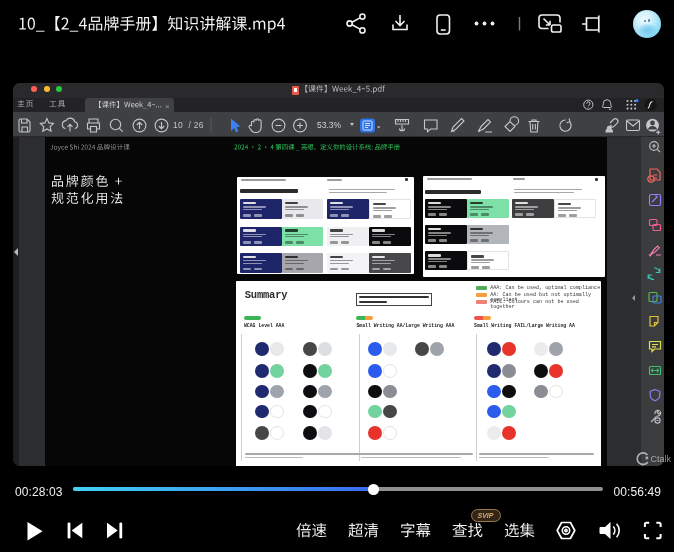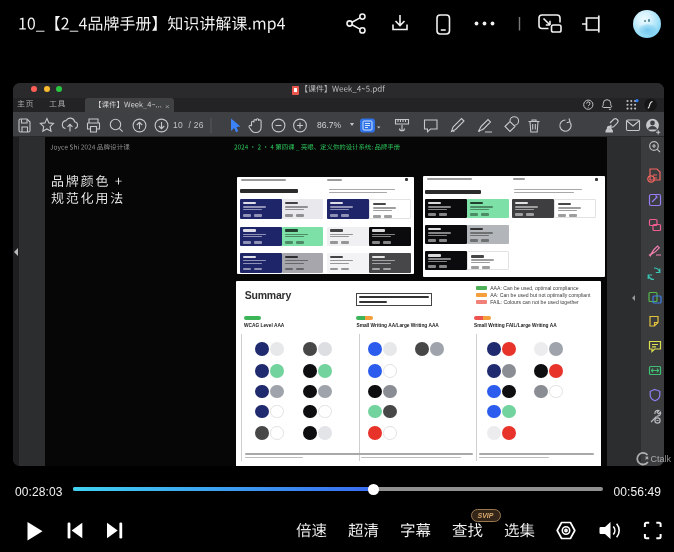--- a/index.html
+++ b/index.html
@@ -258,21 +258,21 @@
         <path d="M218 6.5 L218 19 L221.2 16 L223 20.2 L225.3 19.2 L223.5 15 L227.5 14.5 Z" fill="#3b82f6" stroke="none"></path>
 
         <rect x="347" y="6.5" width="15" height="14" rx="3" fill="#2f72e8"></rect>
         <g stroke="#cfe2ff" stroke-width="1" fill="none">
           <rect x="350" y="9" width="9" height="9" rx="1"></rect>
           <path d="M352 11.5 h5 M352 13.5 h5 M352 15.5 h3"></path>
         </g>
         <path d="M364 14.5 l1.7 2 l1.7-2 Z" fill="#c5c7c9"></path>
       </svg>
       <div class="abs" style="left:160px;top:7.5px;font-size:8.5px;color:#c3c3c5;letter-spacing:0.3px;">10&nbsp;&nbsp;/ 26</div>
-      <div class="abs" style="left:304px;top:8px;font-size:8.5px;color:#d2d2d4;">86.7%</div>
+      <div class="abs" style="left:304px;top:8px;font-size:8.5px;color:#d2d2d4;">53.3%</div>
       <div class="abs" style="left:337px;top:11px;width:0;height:0;border-left:2.8px solid transparent;border-right:2.8px solid transparent;border-top:3.4px solid #c5c7c9;"></div>
     </div>
     <div class="abs" id="leftstrip"></div>
     <div class="abs" id="canvas"></div>
     <div class="abs" id="slide">
 
       <svg class="abs" style="left:5.4px;top:7.3px" width="81" height="9" viewBox="0 0 81 9" id="t_joyce">
           <g fill="#969696">
             <path transform="translate(0.0,5.54) scale(0.006600,-0.006600)" d="M237 -13C380 -13 439 88 439 215V733H346V224C346 113 307 68 228 68C175 68 134 92 101 151L35 103C78 27 144 -13 237 -13Z"></path>
             <path transform="translate(3.53,5.54) scale(0.006600,-0.006600)" d="M303 -13C436 -13 554 91 554 271C554 452 436 557 303 557C170 557 52 452 52 271C52 91 170 -13 303 -13ZM303 63C209 63 146 146 146 271C146 396 209 480 303 480C397 480 461 396 461 271C461 146 397 63 303 63Z"></path>
@@ -492,21 +492,21 @@
             <div class="bar" style="left:14px;top:13.7px;width:8px;height:2.6px;background:rgba(255,255,255,0.5)"></div>
           </div>
       <div class="card" style="left:44.6px;top:75.4px;width:41.9px;height:18.7px;background:#fff;border:0.7px solid #e2e2e2;">
             <div class="bar" style="left:3px;top:2.5px;width:13px;height:2.6px;background:rgba(0,0,0,0.72)"></div>
             <div class="bar" style="left:3px;top:7px;width:23px;height:1.3px;background:rgba(0,0,0,0.38)"></div>
             <div class="bar" style="left:3px;top:9.6px;width:19px;height:1.3px;background:rgba(0,0,0,0.38)"></div>
             <div class="bar" style="left:3px;top:13.7px;width:8px;height:2.6px;background:rgba(0,0,0,0.38)"></div>
             <div class="bar" style="left:14px;top:13.7px;width:8px;height:2.6px;background:rgba(0,0,0,0.38)"></div>
           </div>
       </div>
-      <div class="abs shot" id="summary" style="left:190.9px;top:143.6px;width:365.6px;height:191px;">
+      <div class="abs shot" id="summary" style="left:190.9px;top:143.6px;width:365.6px;height:191px;font-family:Liberation Mono, monospace;">
       <div class="abs" style="left:9px;top:8.5px;font-size:10.5px;font-weight:bold;color:#2f2f2f;letter-spacing:-0.2px;">Summary</div>
       <div class="abs" style="left:120.8px;top:12px;width:76px;height:13px;border:0.7px solid #444;">
         <div class="bar" style="left:2px;top:2.2px;width:70px;height:2.2px;background:#333"></div>
         <div class="bar" style="left:2px;top:7px;width:28px;height:2.2px;background:#333"></div>
       </div>
       <div class="bar" style="left:240.7px;top:5.2px;width:10.3px;height:4.6px;background:#4db056;border-radius:1px"></div>
       <div class="bar" style="left:240.7px;top:12.2px;width:10.3px;height:4.6px;background:#f59e3c;border-radius:1px"></div>
       <div class="bar" style="left:240.7px;top:19.2px;width:10.3px;height:4.6px;background:#f08078;border-radius:1px"></div>
       <div class="abs" style="left:254.5px;top:5px;font-size:5.1px;line-height:5px;color:#3a3a3a;">AAA: Can be used, optimal compliance</div>
       <div class="abs" style="left:254.5px;top:12px;font-size:5.1px;line-height:5px;color:#3a3a3a;">AA: Can be used but not optimally compliant</div>

